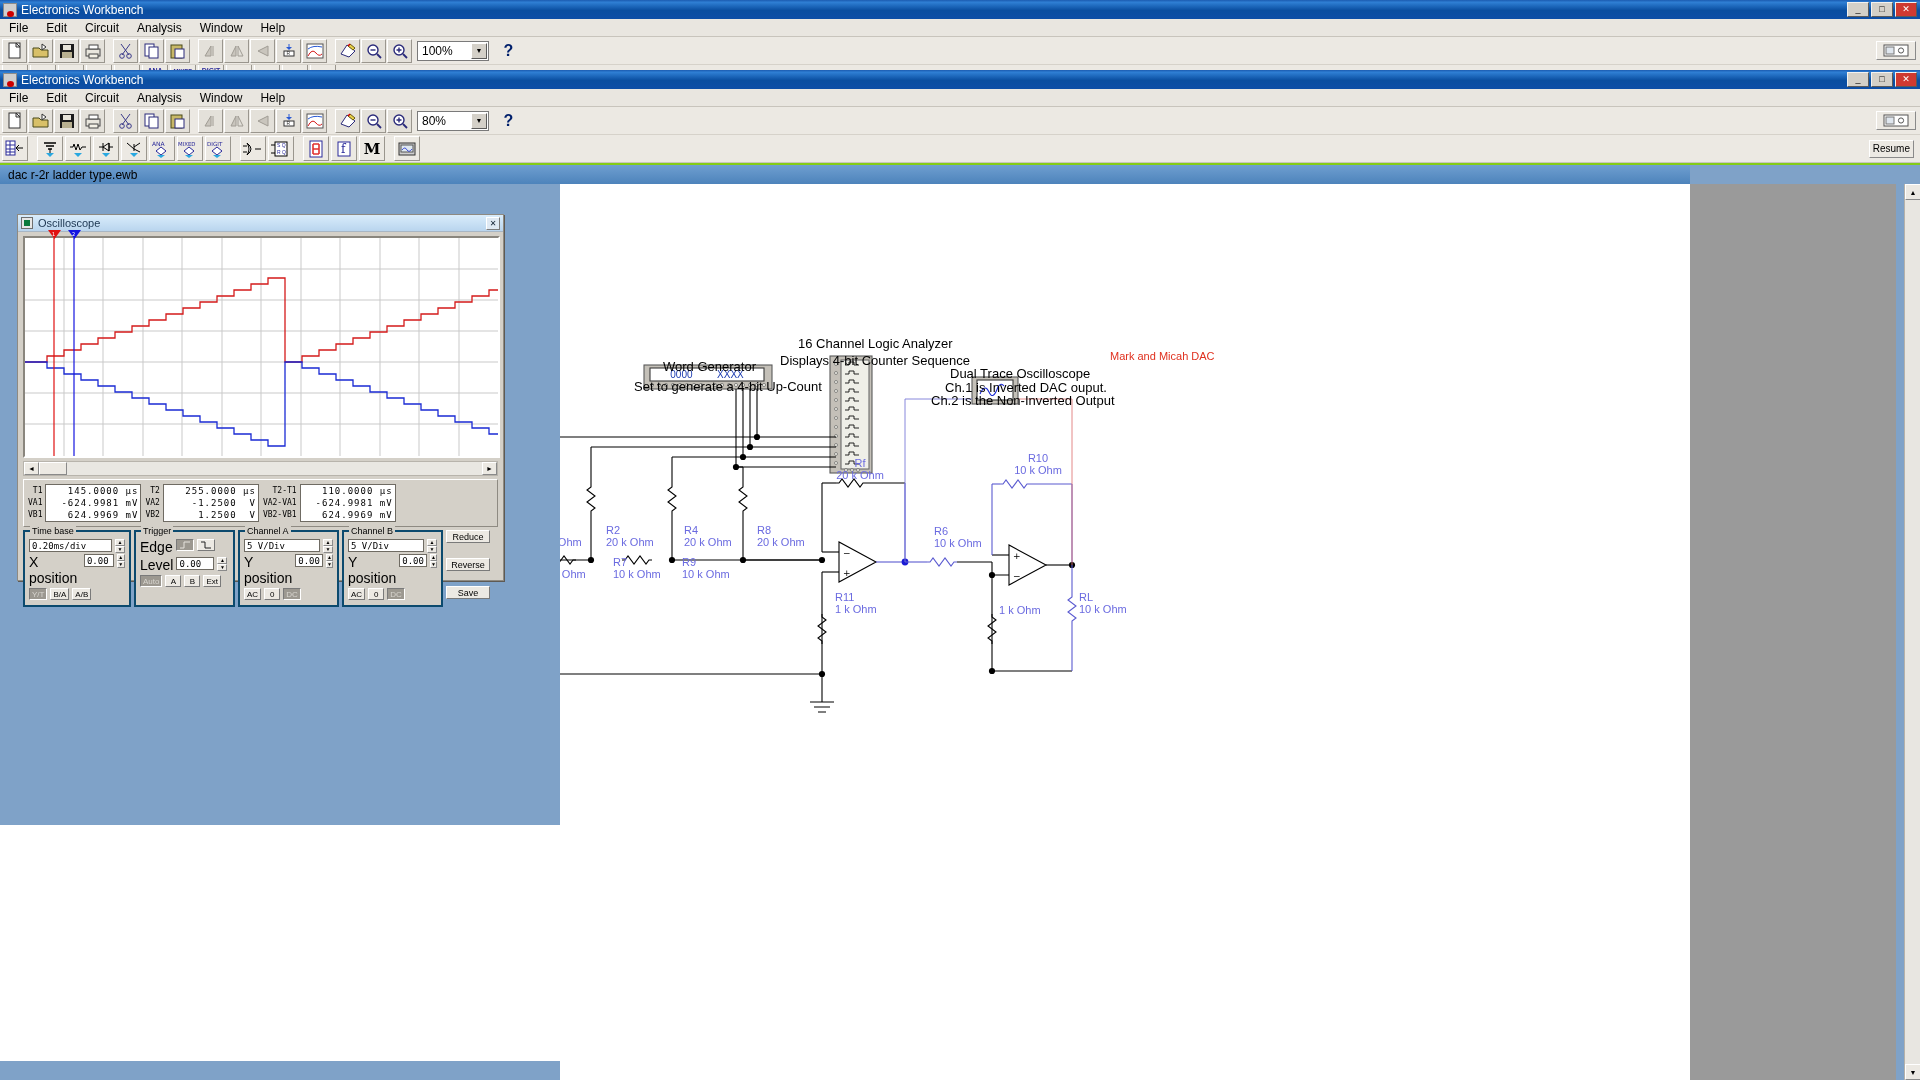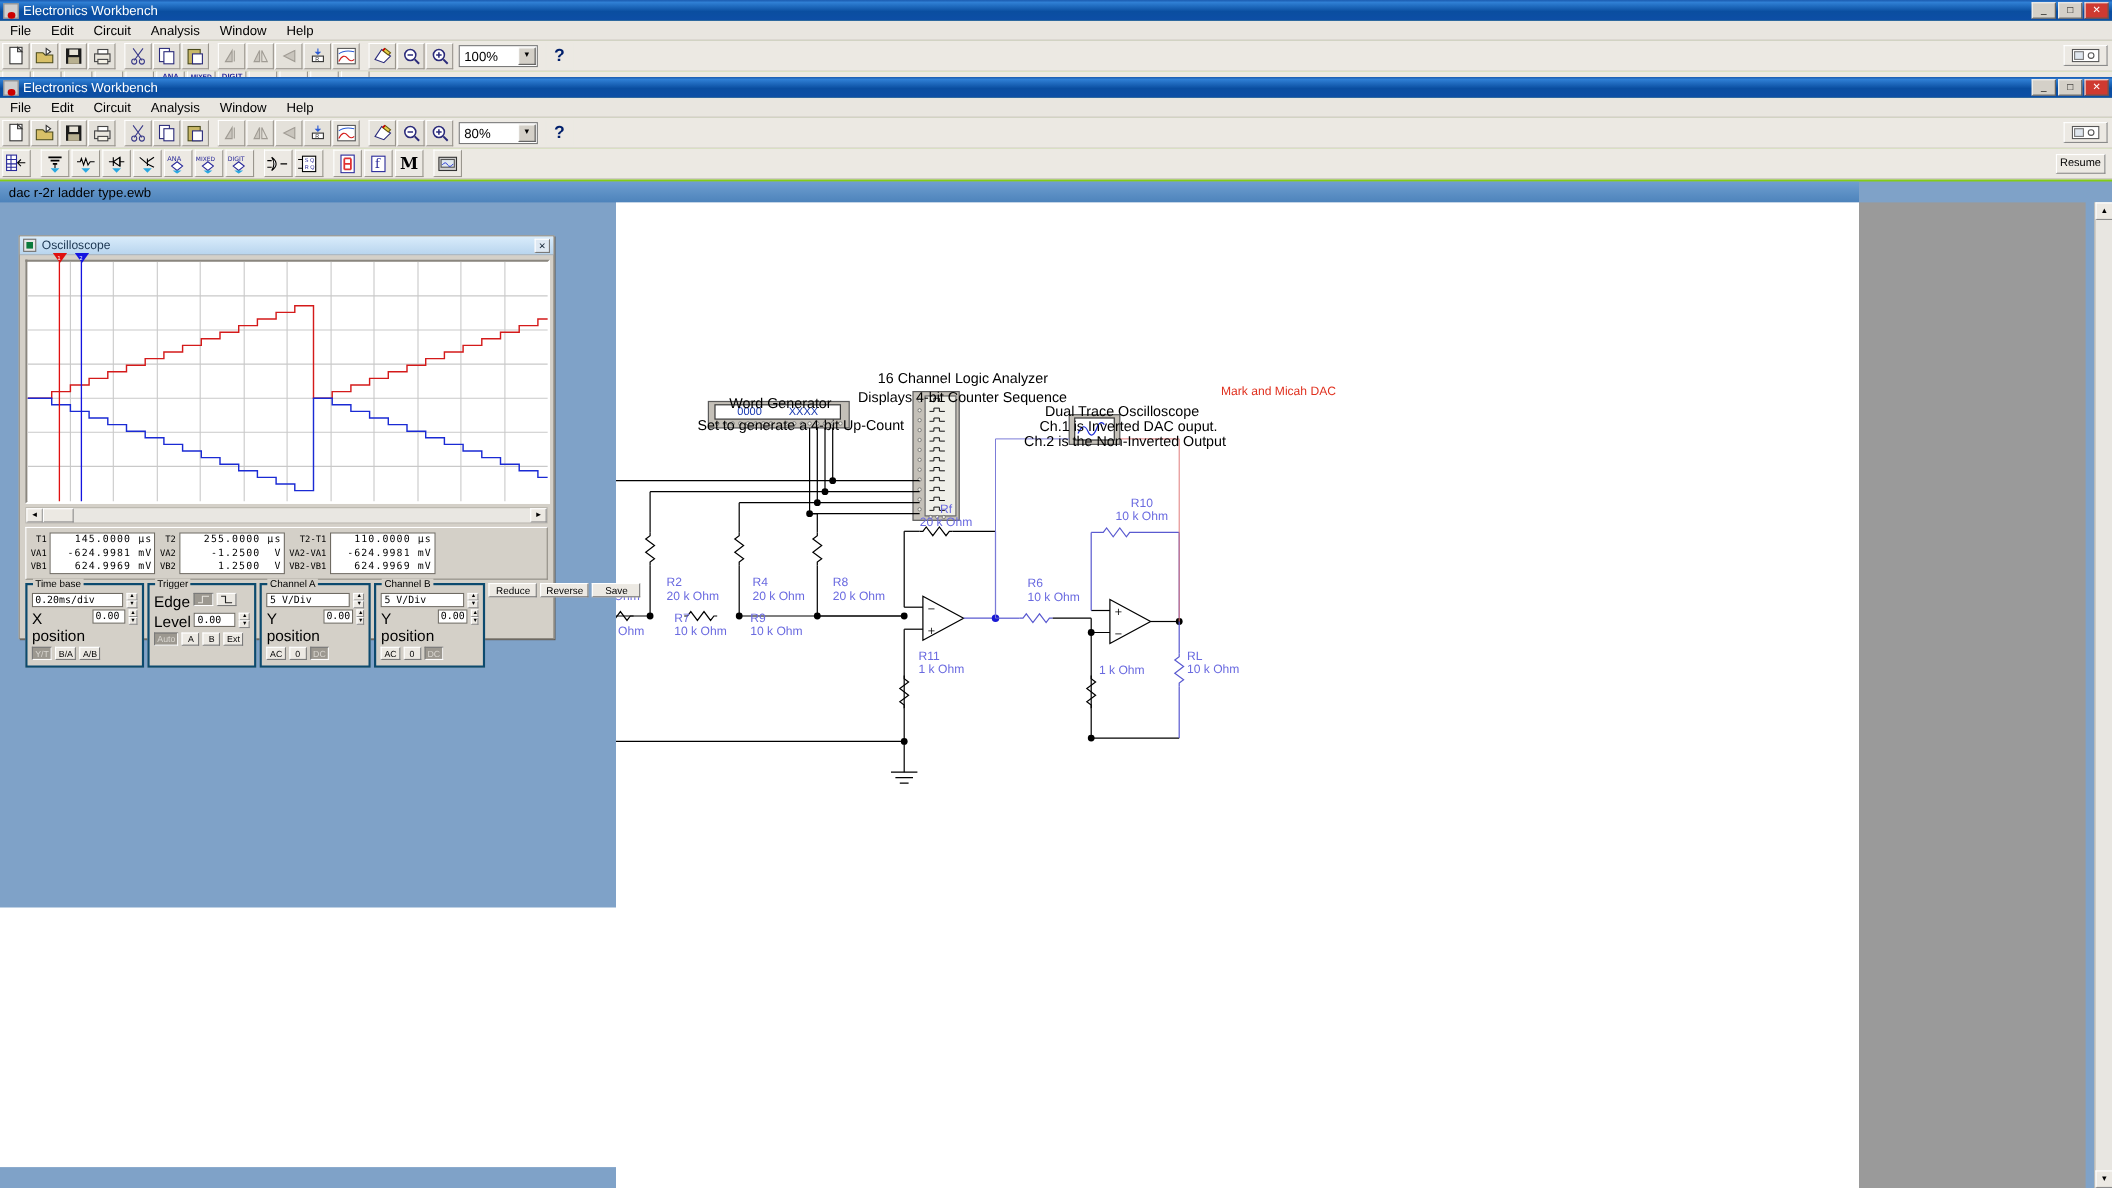--- a/index.html
+++ b/index.html
@@ -209,21 +209,21 @@
     border-right-color:#8a8a8a; border-bottom-color:#8a8a8a;
     font-size:5px; line-height:5px; text-align:center; font-style:normal;
   }
   .mini{
     height:12px; min-width:16px; padding:0 2px; font-size:8px; background:#ece9e3;
     border:1px solid #fff; border-right-color:#7a7a7a; border-bottom-color:#7a7a7a;
     display:flex; align-items:center; justify-content:center; color:#000;
   }
   .mini.on{ background:#9c9890; color:#d9d6d0; border:1px solid #7a7a7a;
     border-right-color:#fff; border-bottom-color:#fff; }
-  .sidebtns{ display:flex; flex-direction:row; gap:3px; justify-content:flex-start; }
+  .sidebtns{ display:flex; flex-direction:column; gap:15px; justify-content:flex-start; }
   .sidebtn{
     width:44px;height:13px;font-size:9px;background:#ece9e3;
     border:1px solid #fff;border-right-color:#7a7a7a;border-bottom-color:#7a7a7a;
     display:flex;align-items:center;justify-content:center;
   }
 
   
   .circ-label{
     position:absolute; font-size:13px; color:#000; white-space:nowrap;
     font-family:"Liberation Sans", sans-serif;

